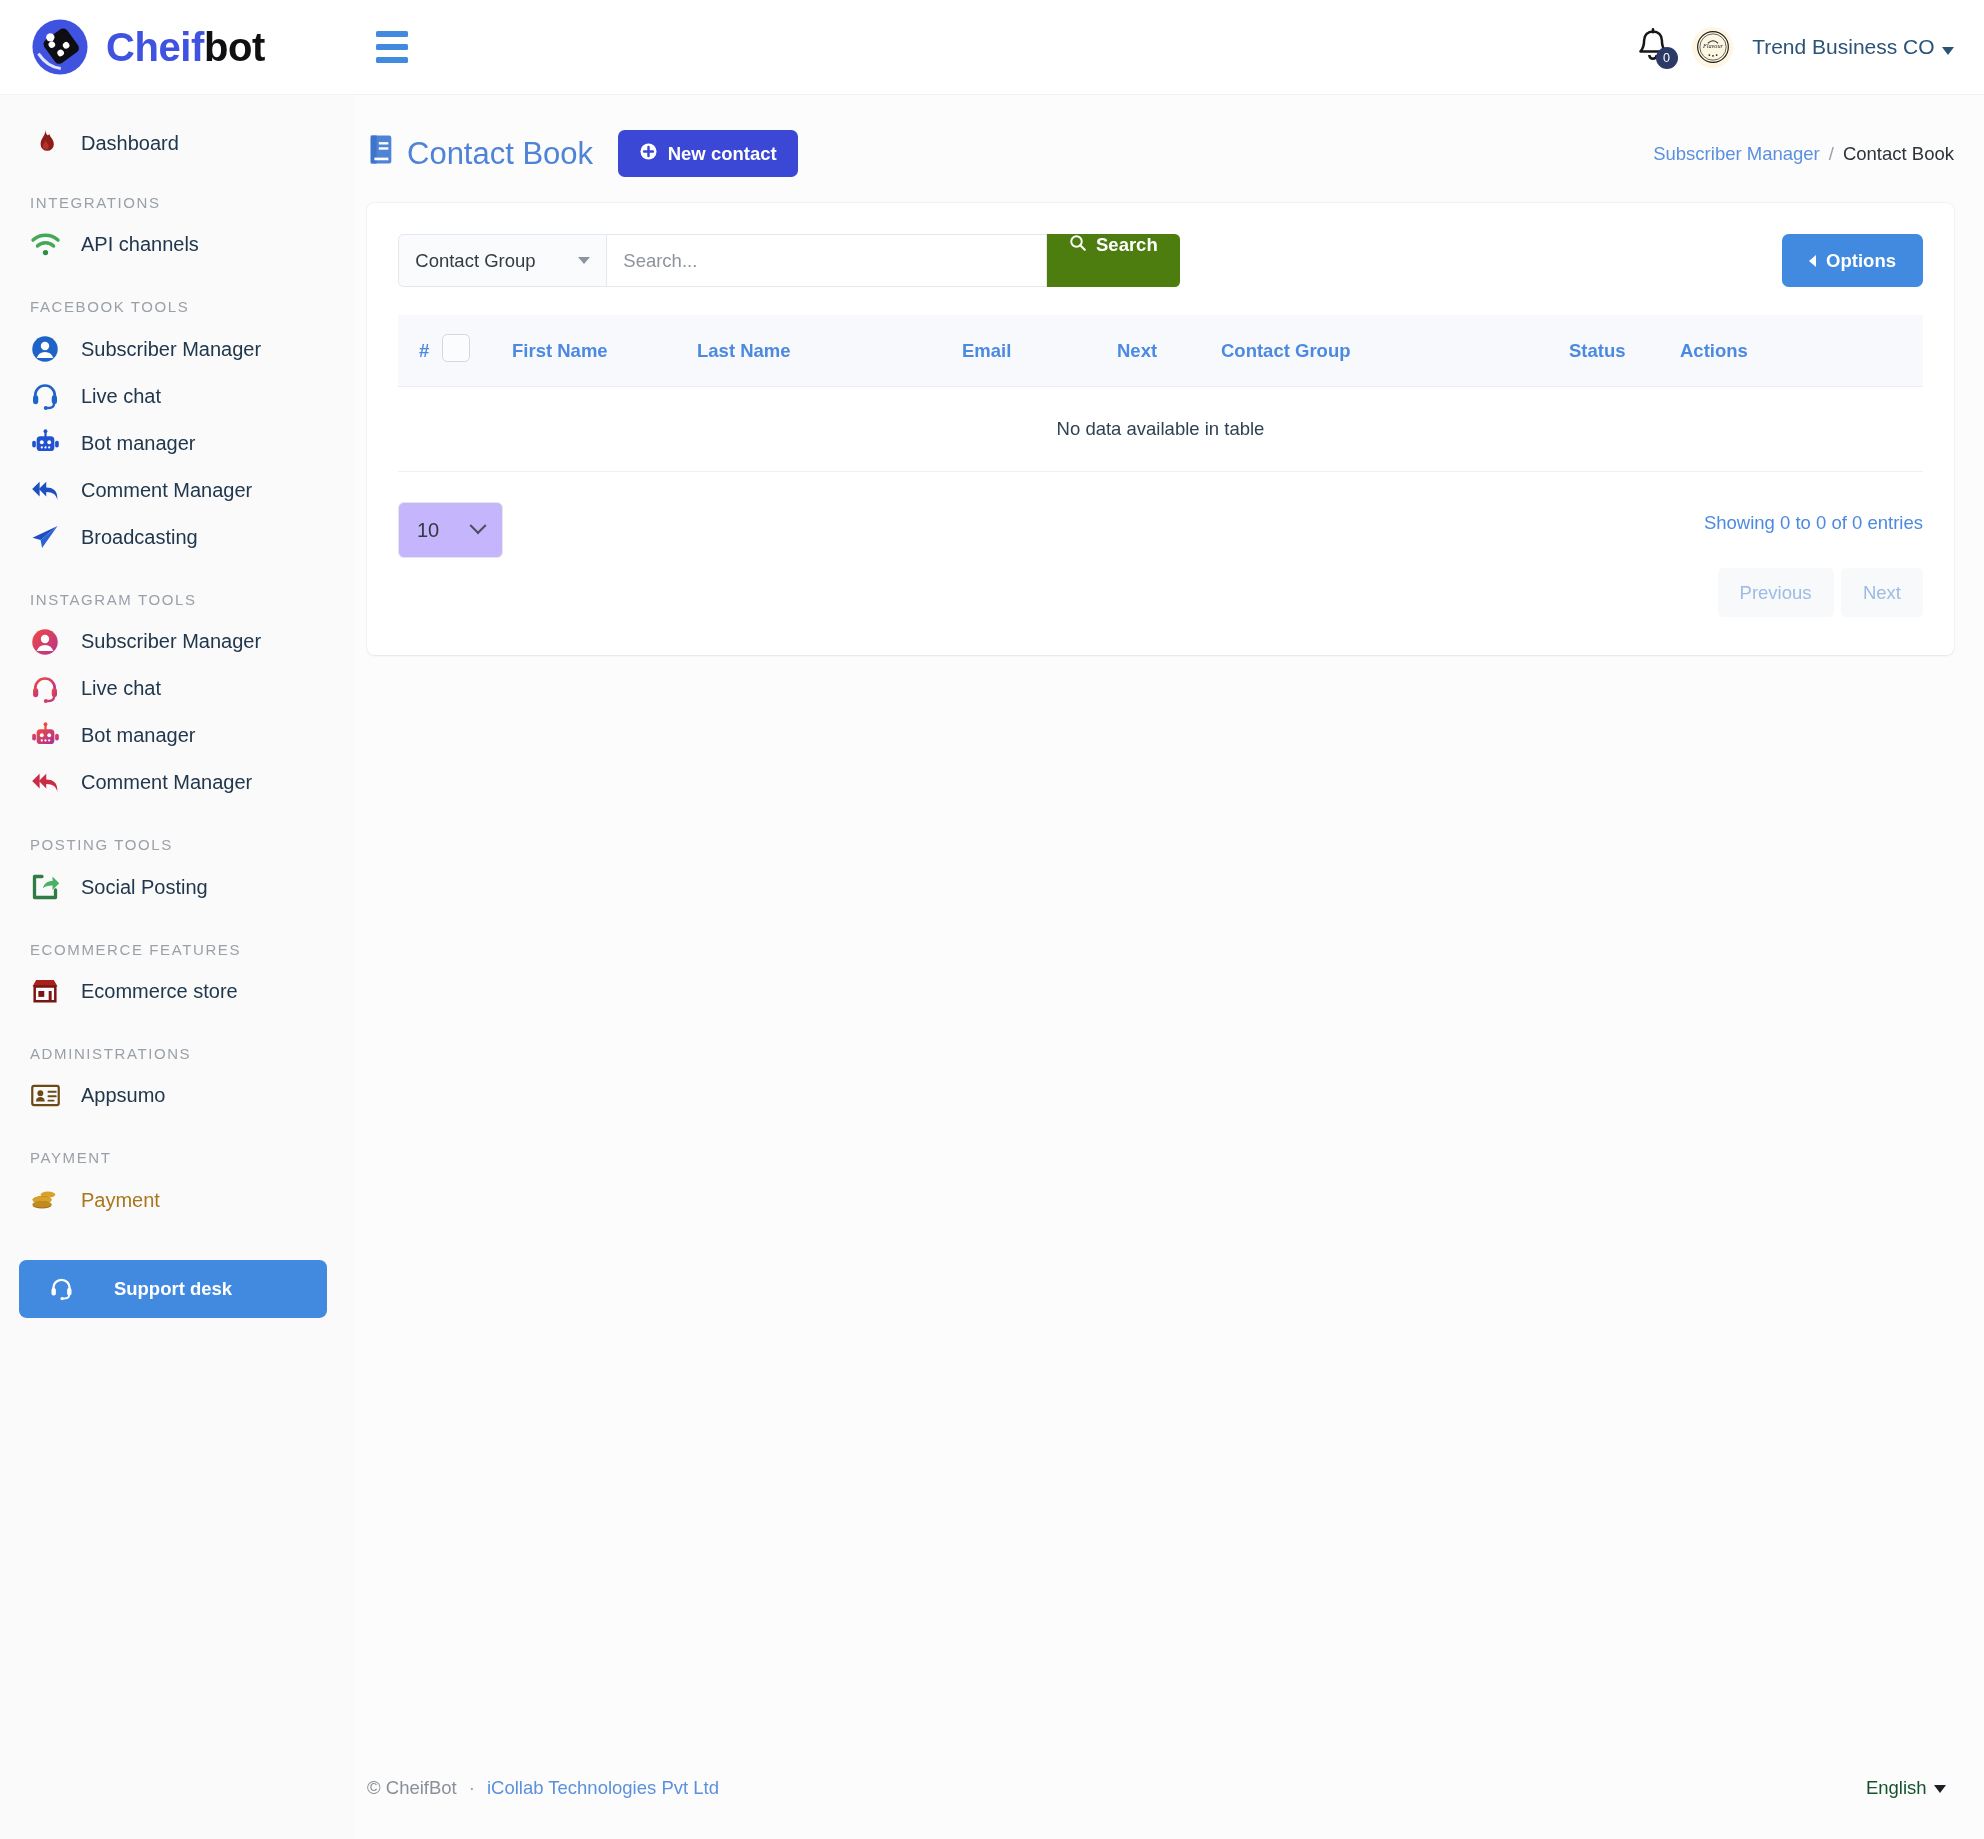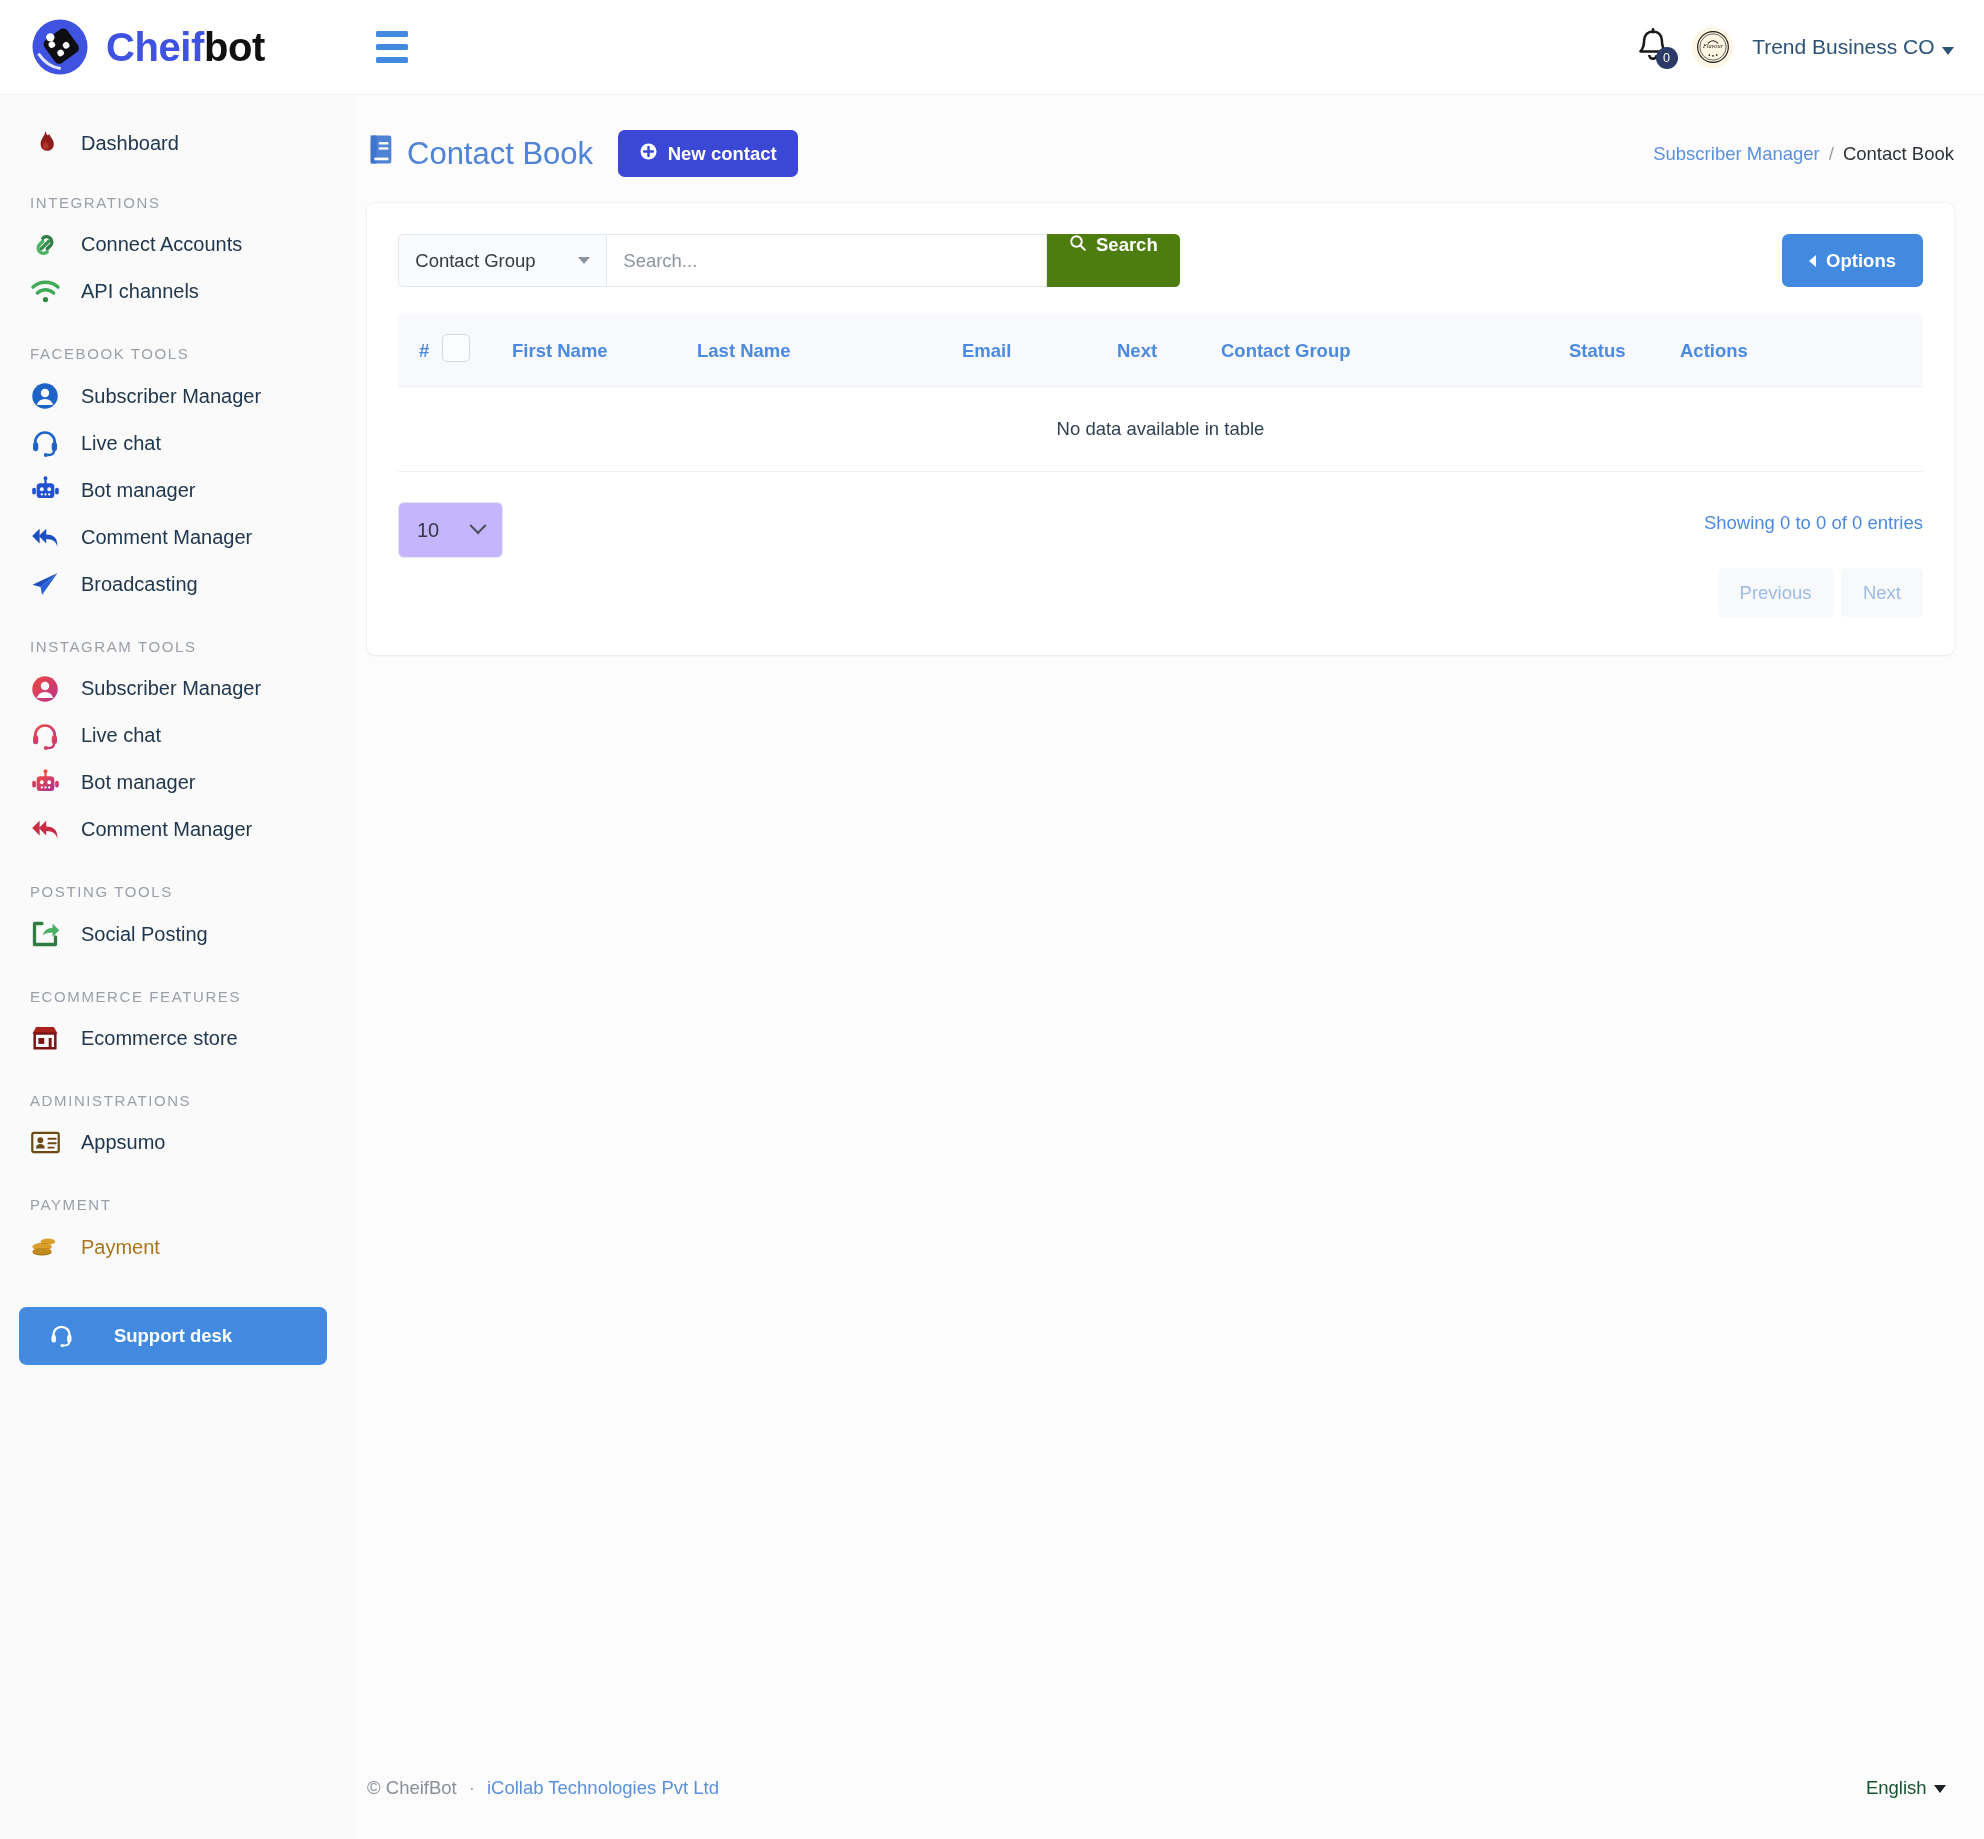--- a/index.html
+++ b/index.html
@@ -250,30 +250,20 @@
     <span class="nav-icon">
       <svg width="28" height="31" viewBox="0 0 38 42">
         <path d="M19 2c2 8-6 11-6 20a9 9 0 0 0 18 0c0-7-5-9-6-14-3 4-4 1-6-6z" fill="#8e1c18"></path>
         <path d="M19 16c1 4-3 5-3 9a4 4 0 0 0 8 0c0-4-4-5-5-9z" fill="#b2322c"></path>
       </svg>
     </span>
     <span class="nav-label">Dashboard</span>
   </div>
 
   <div class="nav-section first">INTEGRATIONS</div>
-  <div class="nav-item">
-    <span class="nav-icon">
-      <svg width="30" height="30" viewBox="0 0 40 40">
-        <path d="M15 25 L25 15" stroke="#36914e" stroke-width="4.4" stroke-linecap="round"></path>
-        <path d="M17 11a7 7 0 0 1 10 10l-4 4" fill="none" stroke="#2f7d44" stroke-width="4.4" stroke-linecap="round"></path>
-        <path d="M23 29a7 7 0 0 1-10-10l4-4" fill="none" stroke="#4bb264" stroke-width="4.4" stroke-linecap="round"></path>
-      </svg>
-    </span>
-    <span class="nav-label">Connect Accounts</span>
-  </div>
   <div class="nav-item">
     <span class="nav-icon">
       <svg width="31" height="25" viewBox="0 0 42 34">
         <path d="M4 11a25 25 0 0 1 34 0" fill="none" stroke="#43a957" stroke-width="4.6" stroke-linecap="round"></path>
         <path d="M10 19a16 16 0 0 1 22 0" fill="none" stroke="#43a957" stroke-width="4.6" stroke-linecap="round"></path>
         <circle cx="21" cy="28" r="3.6" fill="#2f8b45"></circle>
       </svg>
     </span>
     <span class="nav-label">API channels</span>
   </div>

